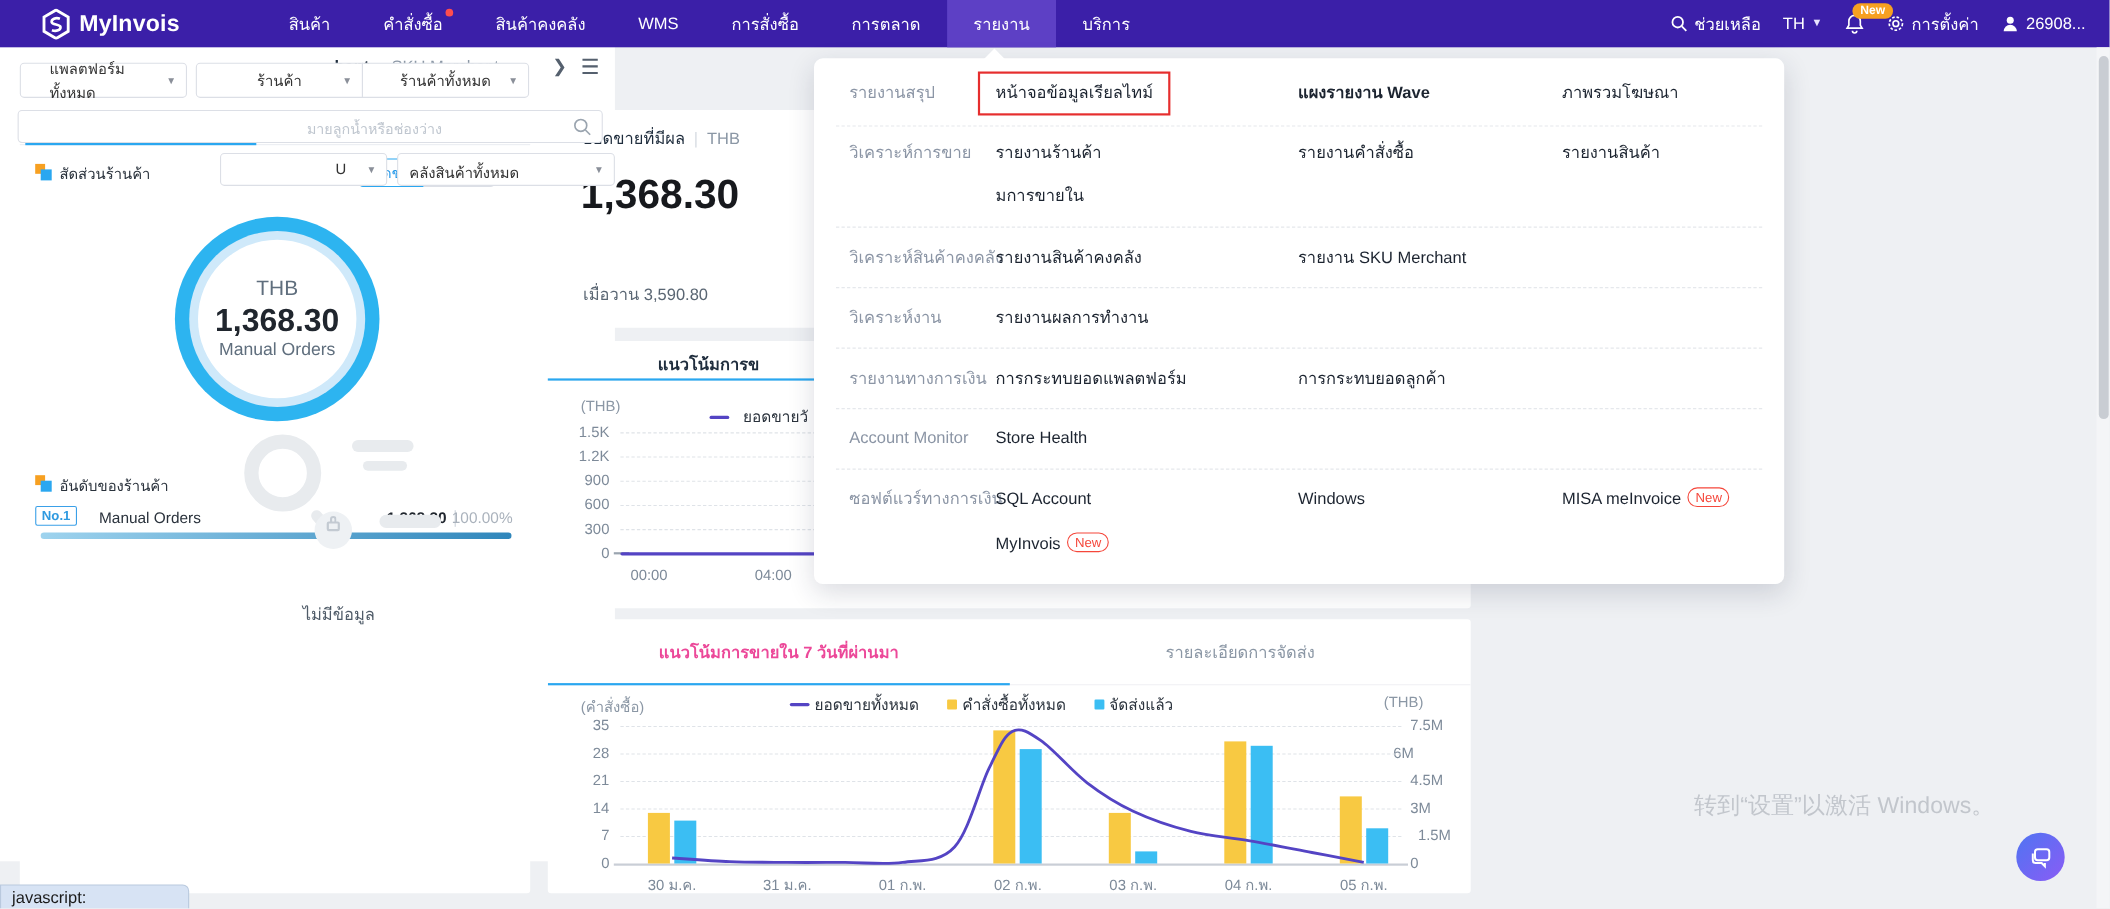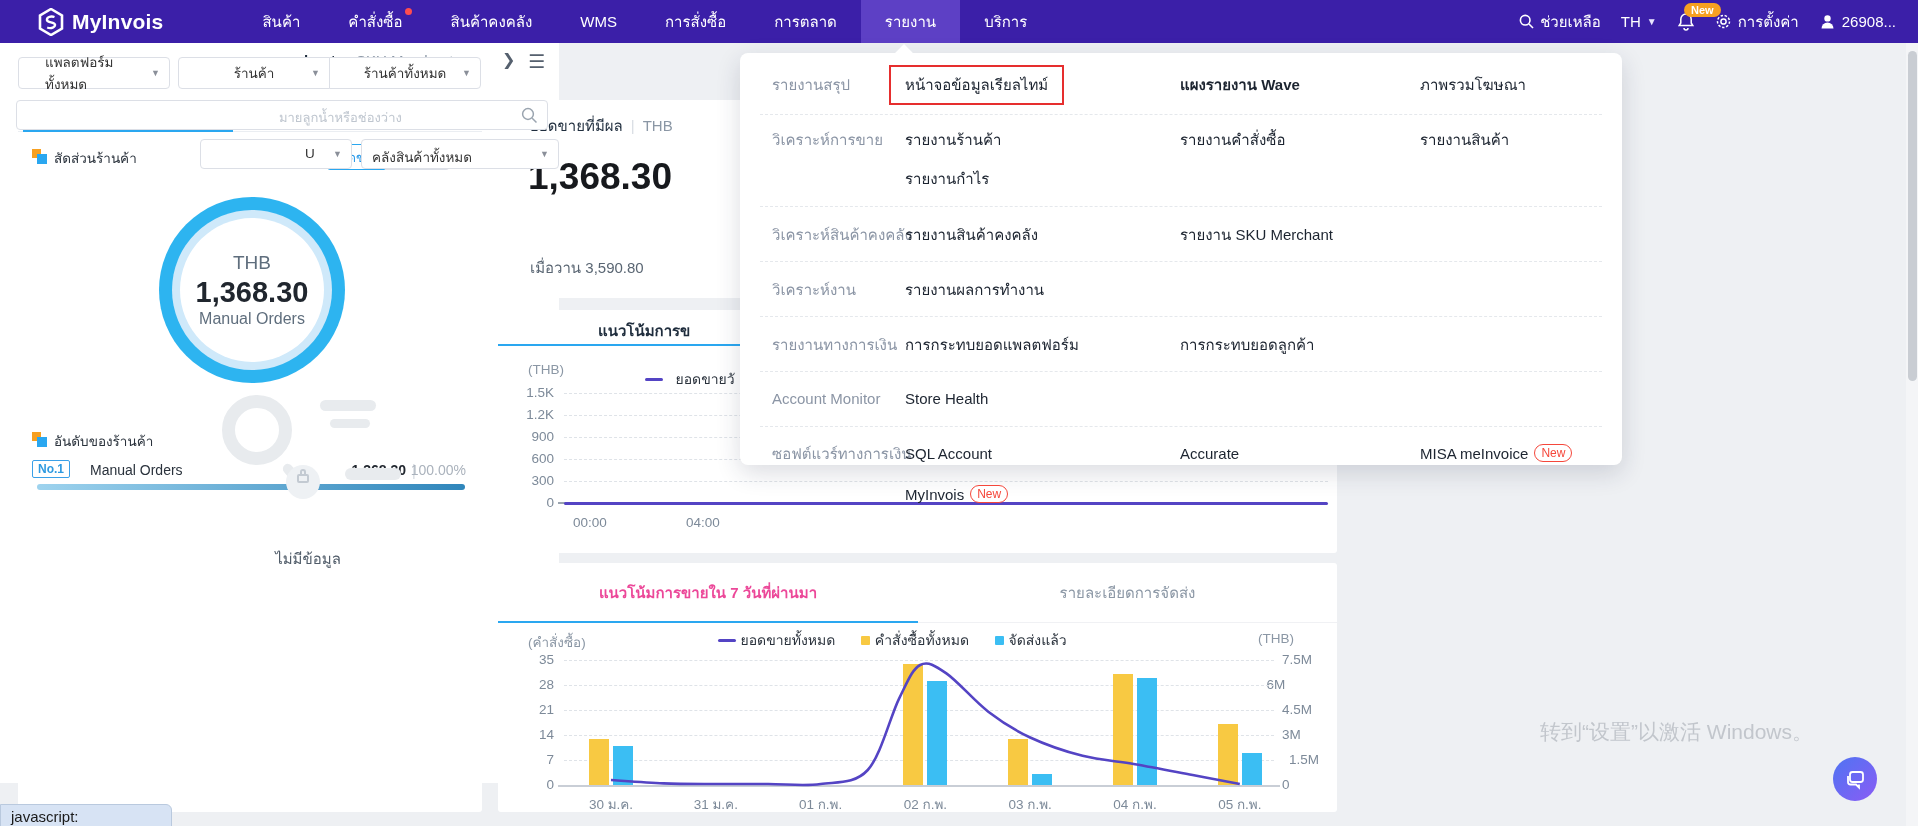--- a/index.html
+++ b/index.html
@@ -84,21 +84,21 @@
   .rp-tab2 { position:absolute; left:356px; top:52px; font-size:15px; color:#8b97a5; }
   .rp-chev { position:absolute; left:502px; top:50px; font-size:16px; color:#55606e; }
   .rp-list-icon { position:absolute; left:528px; top:50px; font-size:19px; color:#55606e; }
   .rp-search { position:absolute; left:16px; top:100px; width:532px; height:30px; border:1px solid #dcdfe6; border-radius:4px; background:#fff; }
   .rp-search .ph { position:absolute; left:262px; top:6px; font-size:13px; color:#bfc6cf; white-space:nowrap; }
   .rp-sel { position:absolute; top:139px; height:30px; border:1px solid #dcdfe6; border-radius:4px; background:#fff; font-size:13.5px; color:#333; }
   .empty-art div { position:absolute; background:#e8ebee; border-radius:6px; }
   .rp-empty-txt { position:absolute; left:238px; top:547px; width:140px; text-align:center; font-size:15px; color:#4f5b68; }
 
   
-  #dropdown { position:absolute; left:740px; top:53px; width:882px; height:412px; background:#fff; z-index:40;
+  #dropdown { position:absolute; left:740px; top:53px; width:882px; height:478px; background:#fff; z-index:40;
               border-radius:8px; box-shadow:0 8px 24px rgba(30,40,70,.16); }
   #dd-arrow { position:absolute; left:157px; top:-6px; width:14px; height:14px; background:#fff; transform:rotate(45deg); }
   .menu-label { position:absolute; left:32px; font-size:15px; color:#8b95a5; white-space:nowrap; }
   .menu-item { position:absolute; font-size:15px; color:#1c2430; white-space:nowrap; cursor:pointer; }
   .menu-item.hl { border:2px solid #e62e2e; padding:6px 14px; margin:-8px 0 0 -16px; }
   .menu-sep { position:absolute; left:20px; width:842px; border-top:1px dashed #e5e8ec; }
   .badge-new { display:inline-block; border:1px solid #f5473b; color:#f5473b; font-size:12px; border-radius:9px;
                padding:0 6px; margin-left:6px; background:#fff; line-height:16px; vertical-align:2px; }
 
   
@@ -424,34 +424,34 @@
         <div class="menu-sep" style="top: 318px;"></div>
         <div class="menu-sep" style="top: 373px;"></div>
         <div class="menu-label" style="top: 20px; line-height: 24px;">รายงานสรุป</div>
         <div class="menu-item hl" style="left: 165px; top: 20px; line-height: 24px;">หน้าจอข้อมูลเรียลไทม์</div>
         <div class="menu-item" style="left: 440px; top: 20px; line-height: 24px; font-weight: bold;">แผงรายงาน Wave</div>
         <div class="menu-item" style="left: 680px; top: 20px; line-height: 24px;">ภาพรวมโฆษณา</div>
         <div class="menu-label" style="top: 75px; line-height: 24px;">วิเคราะห์การขาย</div>
         <div class="menu-item" style="left: 165px; top: 75px; line-height: 24px;">รายงานร้านค้า</div>
         <div class="menu-item" style="left: 440px; top: 75px; line-height: 24px;">รายงานคำสั่งซื้อ</div>
         <div class="menu-item" style="left: 680px; top: 75px; line-height: 24px;">รายงานสินค้า</div>
-        <div class="menu-item" style="left: 165px; top: 114px; line-height: 24px;">รายงานกำไร</div>
+        <div class="menu-item" style="left: 165px; top: 114px; line-height: 24px;">มการขายใน</div>
         <div class="menu-label" style="top: 170px; line-height: 24px;">วิเคราะห์สินค้าคงคลัง</div>
         <div class="menu-item" style="left: 165px; top: 170px; line-height: 24px;">รายงานสินค้าคงคลัง</div>
         <div class="menu-item" style="left: 440px; top: 170px; line-height: 24px;">รายงาน SKU Merchant</div>
         <div class="menu-label" style="top: 225px; line-height: 24px;">วิเคราะห์งาน</div>
         <div class="menu-item" style="left: 165px; top: 225px; line-height: 24px;">รายงานผลการทำงาน</div>
         <div class="menu-label" style="top: 280px; line-height: 24px;">รายงานทางการเงิน</div>
         <div class="menu-item" style="left: 165px; top: 280px; line-height: 24px;">การกระทบยอดแพลตฟอร์ม</div>
         <div class="menu-item" style="left: 440px; top: 280px; line-height: 24px;">การกระทบยอดลูกค้า</div>
         <div class="menu-label" style="top: 334px; line-height: 24px;">Account Monitor</div>
         <div class="menu-item" style="left: 165px; top: 334px; line-height: 24px;">Store Health</div>
         <div class="menu-label" style="top: 389px; line-height: 24px;">ซอฟต์แวร์ทางการเงิน</div>
         <div class="menu-item" style="left: 165px; top: 389px; line-height: 24px;">SQL Account</div>
-        <div class="menu-item" style="left: 440px; top: 389px; line-height: 24px;">Accurate</div>
+        <div class="menu-item" style="left: 440px; top: 389px; line-height: 24px;">Windows</div>
         <div class="menu-item" style="left: 680px; top: 389px; line-height: 24px;">MISA meInvoice<span class="badge-new">New</span></div>
         <div class="menu-item" style="left: 165px; top: 430px; line-height: 24px;">MyInvois<span class="badge-new">New</span></div>
       </div>
   </div>
 
   <div id="watermark">
     <div class="l2">转到“设置”以激活 Windows。</div>
   </div>
   <div id="chat-btn">
     <span>

